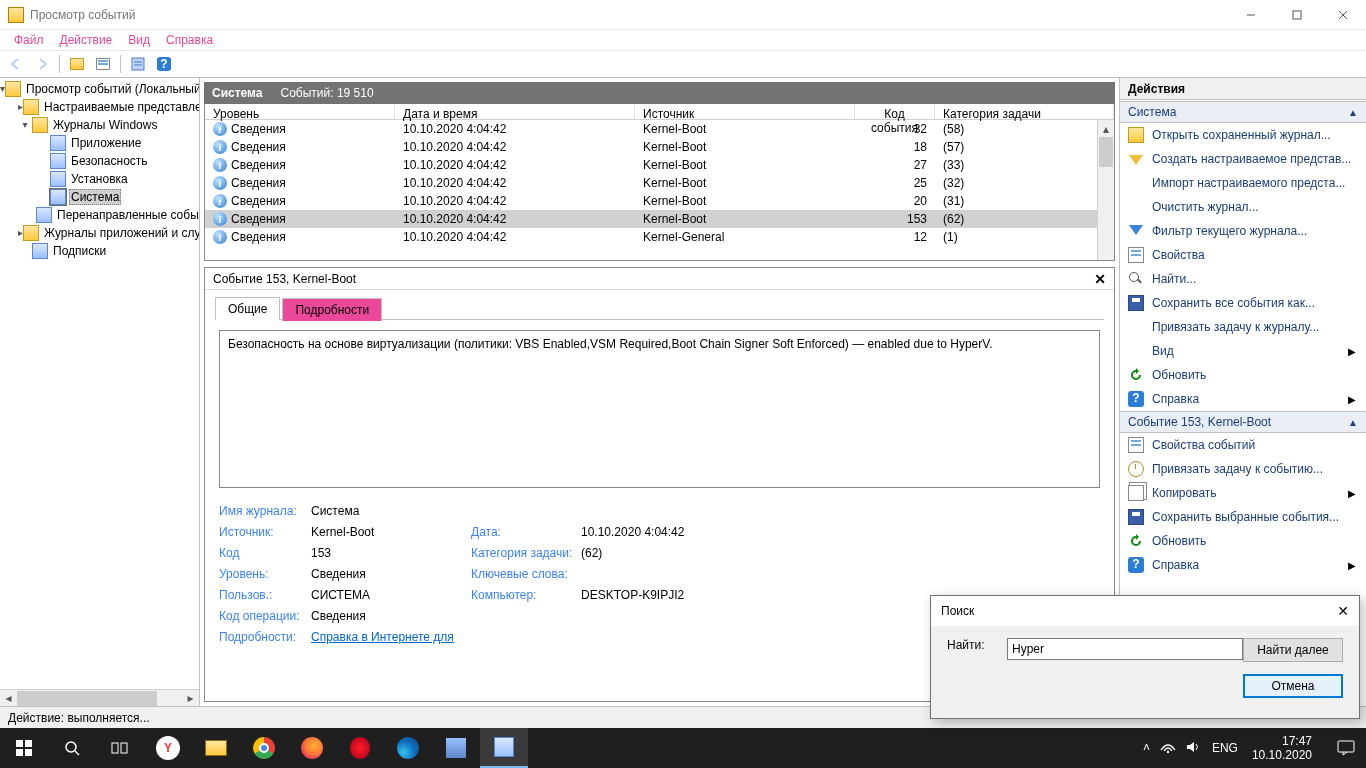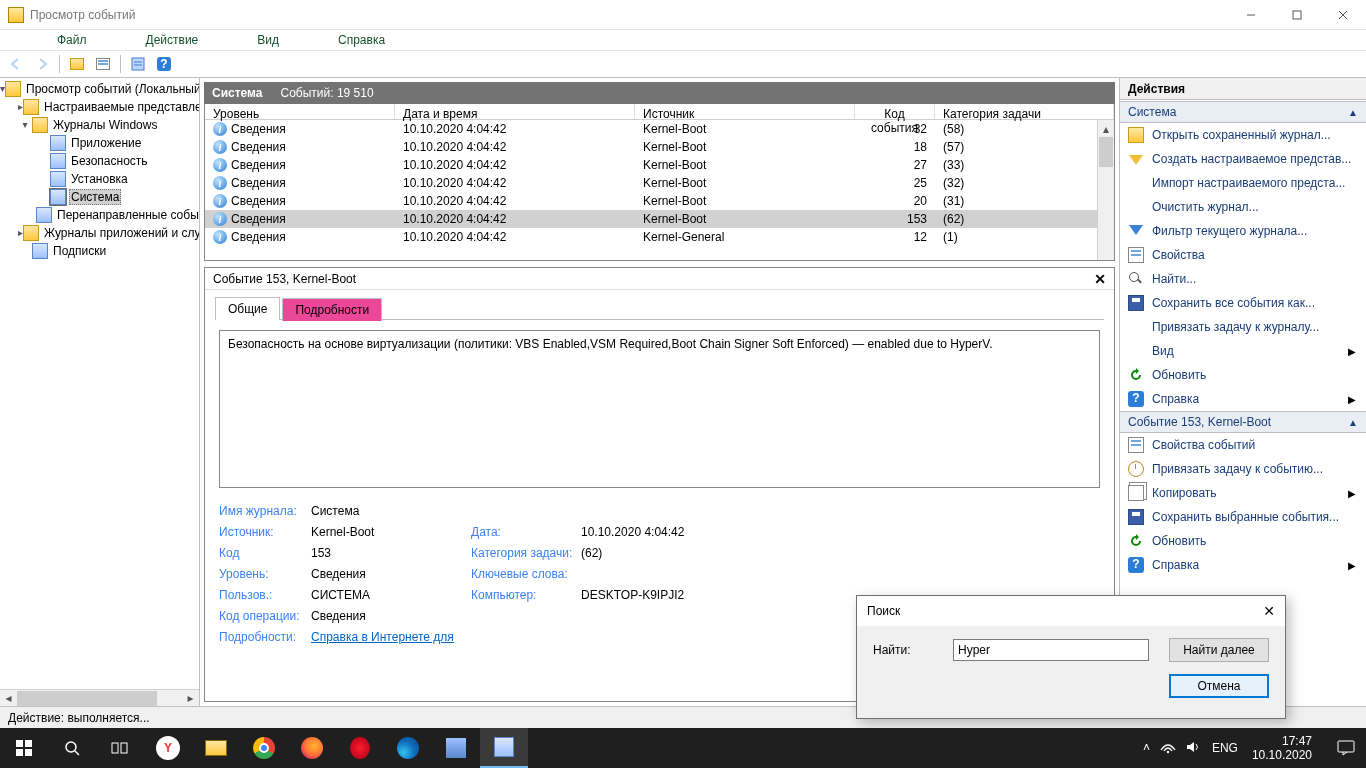--- a/index.html
+++ b/index.html
@@ -8,21 +8,21 @@
 
 .titlebar { height: 30px; background: #fff; display: flex; align-items: center; padding: 0 0 0 8px; border-bottom: 1px solid #e5e5e5; justify-content: flex-end; }
 .titlebar .app-icon { width: 16px; height: 16px; background: linear-gradient(#ffe7a2,#ffc83d); border: 1px solid #b08200; margin-right: 6px; }
 .titlebar .title { color: #777; font-size: 12px; }
 .titlebar .win-controls { margin-left: auto; display: flex; }
 .titlebar .win-btn { width: 46px; height: 30px; display: flex; align-items: center; justify-content: center; color: #999; }
 .titlebar .win-btn svg { stroke: #555; }
 
 
 .menubar { height: 20px; display: flex; align-items: center; padding: 0 6px; background: #fff; }
-.menubar .menu-item { padding: 12px 8px; color: #14532d; margin-left: 43px; }
+.menubar .menu-item { padding: 12px 8px; color: #ec4899; }
 
 
 .toolbar { height: 28px; display: flex; align-items: center; padding: 0 4px; background: #fff; border-top: 1px solid #e5e5e5; border-bottom: 1px solid #c0c0c0; gap: 2px; }
 .toolbar .tb-btn { width: 24px; height: 22px; display: flex; align-items: center; justify-content: center; border: 1px solid transparent; }
 .toolbar .tb-sep { width: 1px; height: 18px; background: #c0c0c0; margin: 0 3px; }
 .tb-btn.disabled svg { opacity: .35; }
 
 
 .main { display: flex; height: calc(768px - 30px - 20px - 28px - 22px - 40px); }
 
@@ -97,25 +97,25 @@
 
 
 .taskbar { height: 40px; background: #1f1f1f; display: flex; align-items: center; color: #fff; }
 .taskbar .task-item { width: 48px; height: 40px; display: flex; align-items: center; justify-content: center; }
 .taskbar .task-item.active { background: #3a3a3a; border-bottom: 2px solid #76b9ed; }
 .taskbar .tray { margin-left: auto; display: flex; align-items: center; gap: 10px; padding: 0 10px; }
 .taskbar .clock { text-align: right; font-size: 12px; line-height: 14px; padding: 0 4px; }
 .taskbar .notif { width: 40px; height: 40px; display: flex; align-items: center; justify-content: center; }
 
 
-.find-dialog { position: absolute; left: 856px; top: 595px; width: 430px; height: 124px; background: #f0f0f0; border: 1px solid #707070; box-shadow: 4px 4px 12px rgba(0,0,0,.25); z-index: 50; display: flex; flex-direction: column; }
+.find-dialog { position: absolute; left: 930px; top: 595px; width: 430px; height: 124px; background: #f0f0f0; border: 1px solid #707070; box-shadow: 4px 4px 12px rgba(0,0,0,.25); z-index: 50; display: flex; flex-direction: column; }
 .find-dialog .fd-title { height: 30px; background: #fff; display: flex; align-items: center; padding: 0 10px; }
 .find-dialog .fd-title .close { margin-left: auto; font-size: 14px; cursor: pointer; }
 .find-dialog .fd-body { padding: 12px 16px; display: flex; flex-direction: column; gap: 12px; }
-.fd-row { display: flex; align-items: center; gap: 20px; }
+.fd-row { display: flex; align-items: flex-start; }
 .fd-row label { width: 60px; }
 .fd-row input { flex: 1; height: 22px; padding: 0 4px; border: 1px solid #7a7a7a; background: #fff; font-size: 12px; }
 .fd-btn { margin-left: auto; width: 100px; height: 24px; border: 1px solid #adadad; background: #e1e1e1; cursor: pointer; }
 .fd-btn.primary { border: 2px solid #0078d7; background: #e5f1fb; }
 
 
 .svg-icon { display: block; }
 
 
 .ico-folder { background: linear-gradient(#ffe7a2,#ffc83d); border: 1px solid #c79a20; }

